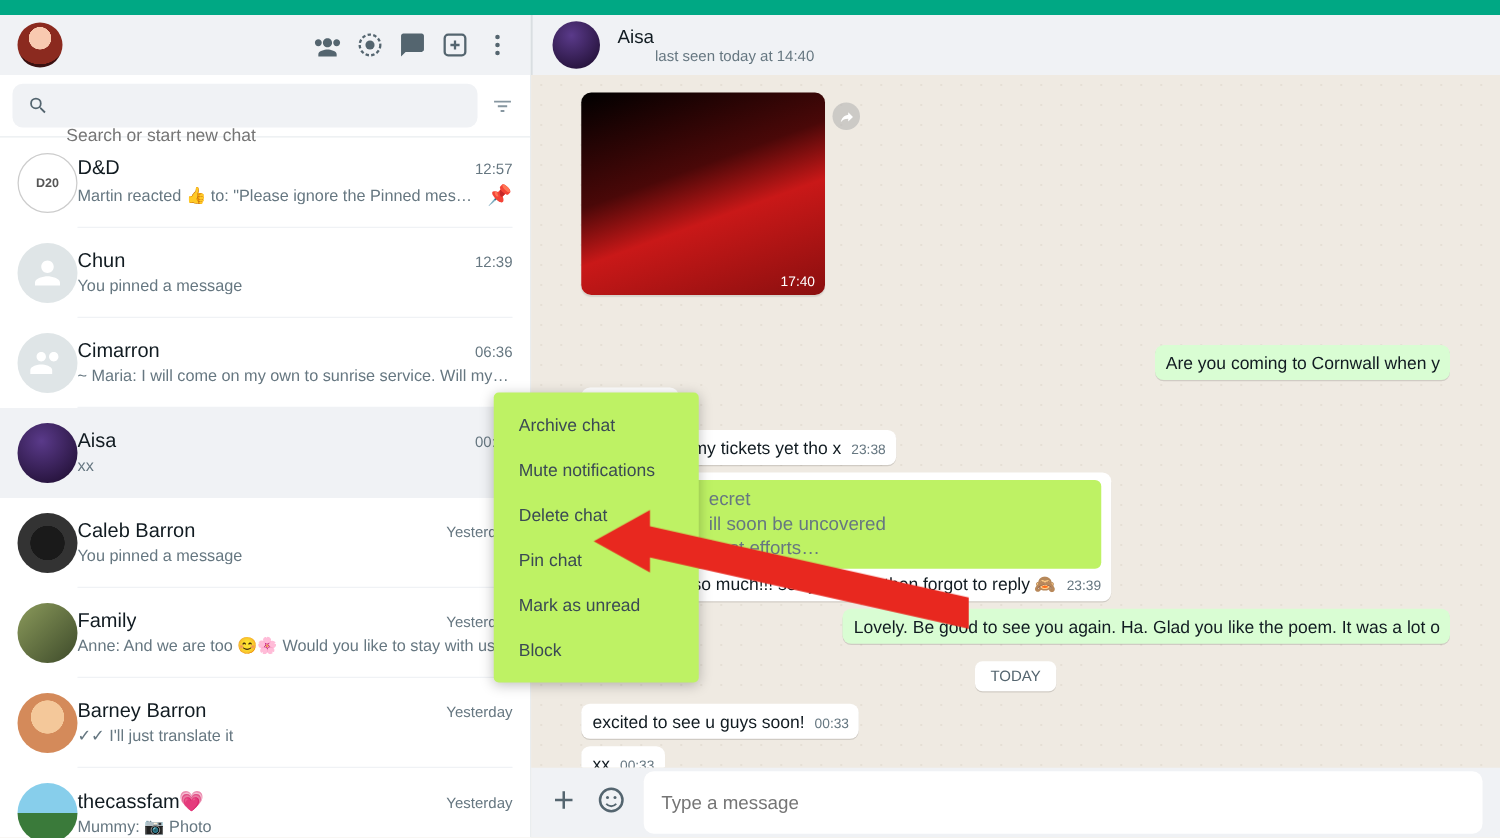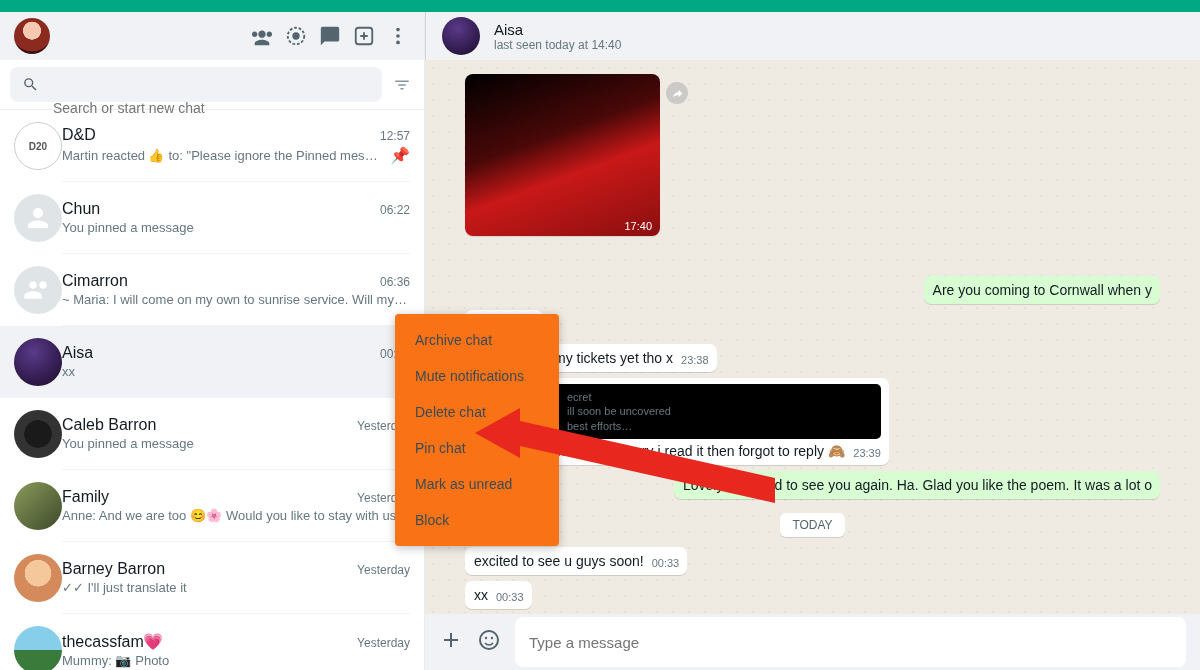--- a/index.html
+++ b/index.html
@@ -29,40 +29,40 @@
   .chat-name { font-size:16px; color:#111b21; white-space:nowrap; overflow:hidden; text-overflow:ellipsis;}
   .chat-time { font-size:12px; color:#667781; white-space:nowrap; margin-left:6px;}
   .chat-bottom { display:flex; justify-content:space-between; align-items:center; margin-top:2px;}
   .chat-preview { font-size:13px; color:#667781; white-space:nowrap; overflow:hidden; text-overflow:ellipsis; flex:1;}
   .pin-mark { color:#8696a0; margin-left:6px;}
   
   .main { flex:1; display:flex; flex-direction:column; background:#efeae2; position:relative; }
   .chat-header { height:48px; background:#f0f2f5; display:flex; align-items:center; padding:0 16px; gap:14px; border-left:1px solid #d1d7db;}
   .chat-header .avatar { width:38px; height:38px; }
   .ch-name { font-size:15px; color:#111b21; font-weight:500;}
-  .ch-status { font-size:12px; color:#667781; }
+  .ch-status { font-size:12px; color:#667781;margin-left:30px; }
   .messages { flex:1; padding:14px 40px 0 40px; overflow:hidden; position:relative; background-image: radial-gradient(#e5dfd5 1px, transparent 0); background-size: 16px 16px; background-color:#efeae2;}
   .media-msg { width:195px; height:162px; border-radius:8px; background: linear-gradient(160deg, #000 0%, #4a0808 40%, #c91818 60%, #8a0f0f 100%); position:relative; margin-bottom:40px; margin-left:0; box-shadow:0 1px 1px rgba(0,0,0,.1);}
   .media-time { position:absolute; bottom:4px; right:8px; font-size:11px; color:#fff;}
   .forward-badge{ position:absolute; right:-28px; top:8px; width:22px; height:22px; border-radius:50%; background:rgba(180,180,180,.6); display:flex;align-items:center;justify-content:center;}
   .forward-badge svg{width:13px;height:13px;fill:#fff;}
   .bubble-in, .bubble-out { display:inline-block; padding:6px 8px 6px 9px; border-radius:7px; font-size:14px; color:#111b21; box-shadow:0 1px 0.5px rgba(0,0,0,.13); margin-bottom:4px; max-width:70%; position:relative;}
   .bubble-in { background:#fff; }
   .bubble-out { background:#d9fdd3; }
   .msg-time { font-size:11px; color:#667781; margin-left:8px; vertical-align:bottom;}
   .row-in { display:flex; justify-content:flex-start; margin-bottom:2px;}
   .row-out { display:flex; justify-content:flex-end; margin-bottom:2px;}
   .date-chip { display:flex; justify-content:center; margin:10px 0;}
   .date-chip span{ background:#fff; padding:5px 12px; border-radius:6px; font-size:12px; color:#54656f; box-shadow:0 1px 0.5px rgba(0,0,0,.13);text-align:right;}
-  .quote-box { background:#000000; border-left:3px solid #06cf9c; border-radius:5px; padding:6px 10px; margin-bottom:4px; font-size:11px; color:#667781; line-height:1.3;}
+  .quote-box { background:#bef264; border-left:3px solid #06cf9c; border-radius:5px; padding:6px 10px; margin-bottom:4px; font-size:15px; color:#667781; line-height:1.3;}
   .composer { height:56px; background:#f0f2f5; display:flex; align-items:center; padding:0 14px; gap:14px;}
   .composer svg{width:24px;height:24px;fill:#54656f;}
   .compose-input { flex:1; height:50px; border-radius:8px; background:#fff; border:none; padding:0 14px; font-size:15px; color:#667781; outline:none;}
   
-  .ctx-menu { position:absolute; left:395px; top:314px; width:164px; background:#f97316; border-radius:4px; box-shadow: 0 2px 10px rgba(0,0,0,.25); padding:8px 0; z-index:50;}
+  .ctx-menu { position:absolute; left:395px; top:314px; width:164px; background:#bef264; border-radius:4px; box-shadow: 0 2px 10px rgba(0,0,0,.25); padding:8px 0; z-index:50;}
   .ctx-item { padding:10px 20px; font-size:14px; color:#3b4a54; cursor:pointer;}
   
   .arrow { position:absolute; left:475px; top:403px; z-index:60; pointer-events:none;}
   .group-avatar{background:#dfe5e7;}
   .av-img1{background: radial-gradient(circle,#1a1a1a 0 40%, #333 41% 100%);}
   .av-img2{background: linear-gradient(135deg,#8b9a5b,#3d4a2a);}
   .av-img3{background: radial-gradient(circle at 50% 40%,#f4c89a 0 35%,#d48a5a 36% 100%);}
   .av-img4{background: linear-gradient(#87ceeb 50%, #3a7a3a 50%);}
   .av-dnd{background:#fff;border:1px solid #ccc;display:flex;align-items:center;justify-content:center;font-size:10px;color:#555;font-weight:bold;}
   .av-aisa{background: radial-gradient(circle at 40% 30%,#5a3a8a,#1a0a2a);}
@@ -138,21 +138,21 @@
 
       <div class="chat-row">
         <div class="avatar">
             <svg viewBox="0 0 24 24">
               <path d="M12 12c2.21 0 4-1.79 4-4s-1.79-4-4-4-4 1.79-4 4 1.79 4 4 4zm0 2c-2.67 0-8 1.34-8 4v2h16v-2c0-2.66-5.33-4-8-4z"></path>
             </svg>
           </div>
         <div class="chat-body">
           <div class="chat-top">
               <span class="chat-name">Chun</span>
-              <span class="chat-time">06:22</span>
+              <span class="chat-time">12:39</span>
             </div>
           <div class="chat-bottom">
               <span class="chat-preview">You pinned a message</span>
             </div>
         </div>
       </div>
 
       <div class="chat-row">
         <div class="avatar group-avatar">
             <svg viewBox="0 0 24 24">

